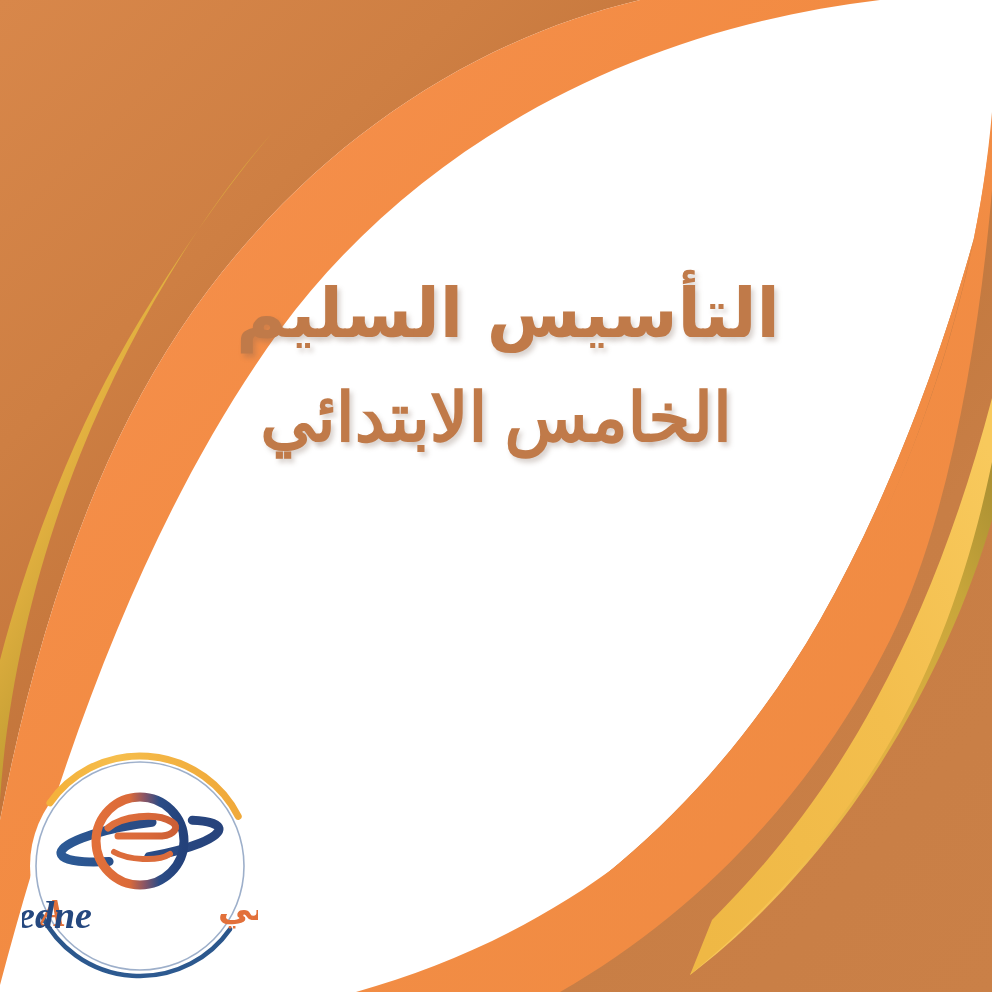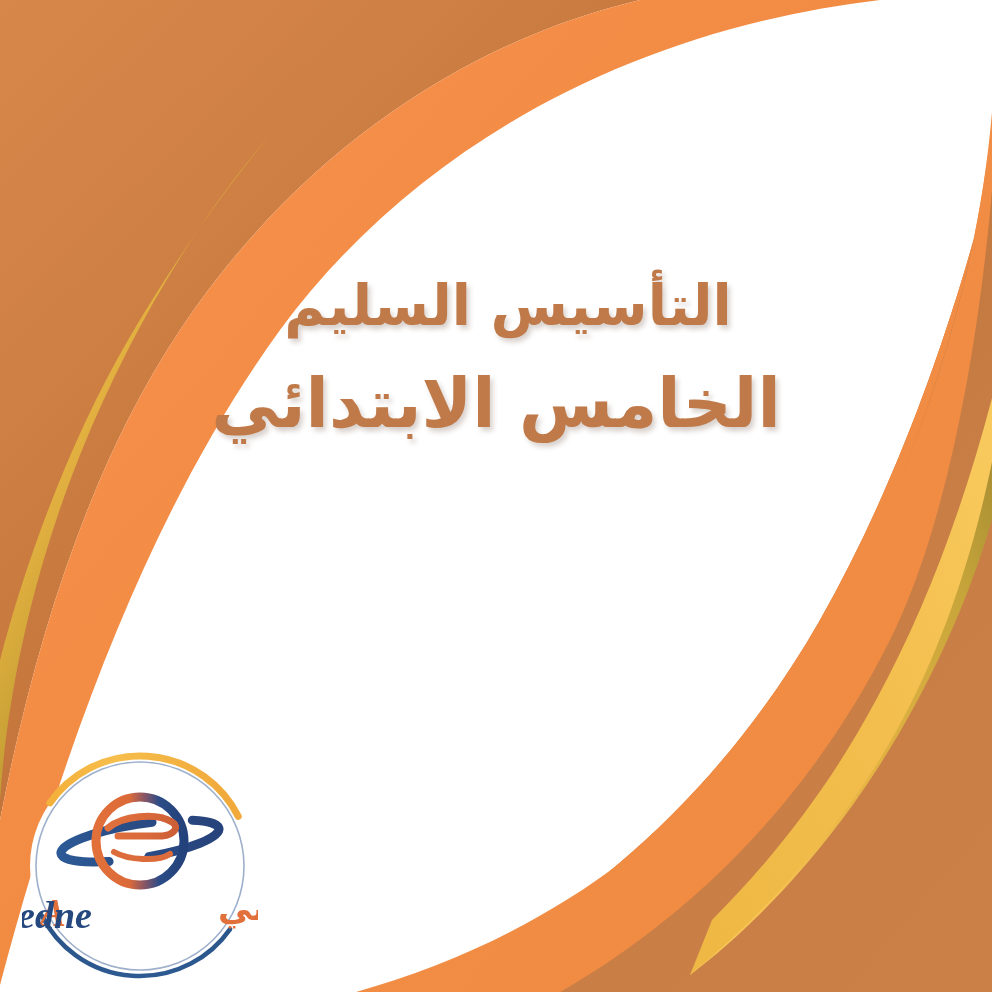--- a/index.html
+++ b/index.html
@@ -41,26 +41,27 @@
   .title-line {
     display: block;
     color: #C07A49;
     font-weight: 700;
     line-height: 1.28;
     letter-spacing: 0;
     text-shadow: 3px 4px 5px rgba(120, 95, 80, 0.28);
     white-space: nowrap;
   }
   #title-line-1 {
-    font-size: 56px;
+    font-size: 68px;
     padding-left: 24px;
   }
   #title-line-2 {
     font-size: 68px;
     margin-top: 18px;
+    font-family: Liberation Serif, serif;
   }
 
   
   #logo {
     position: absolute;
     left: 22px;
     top: 748px;
     width: 236px;
     height: 236px;
   }

